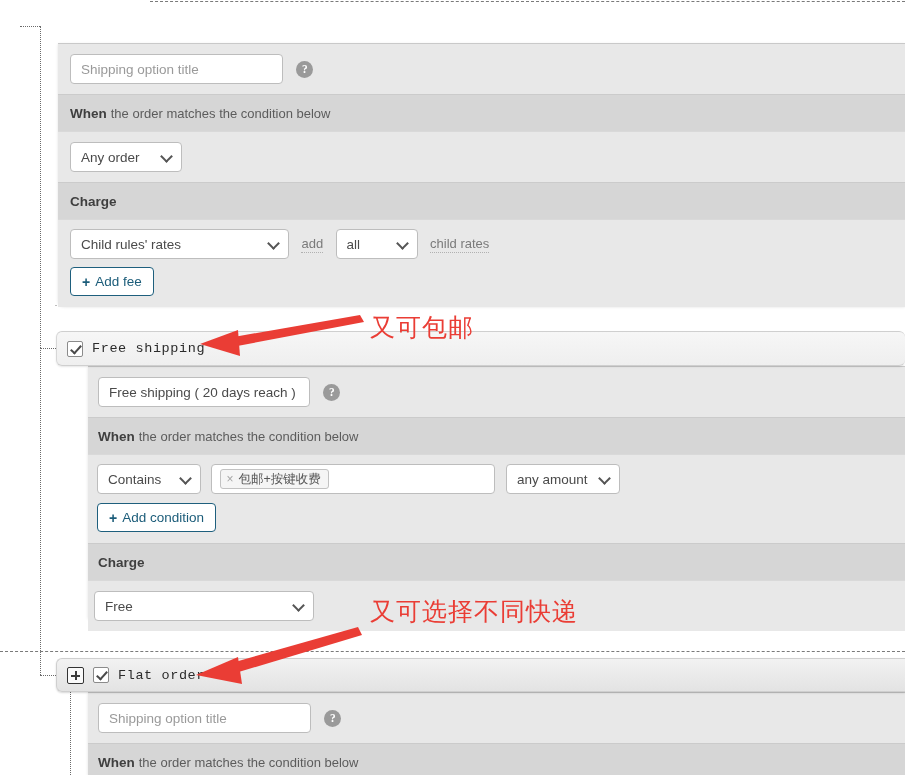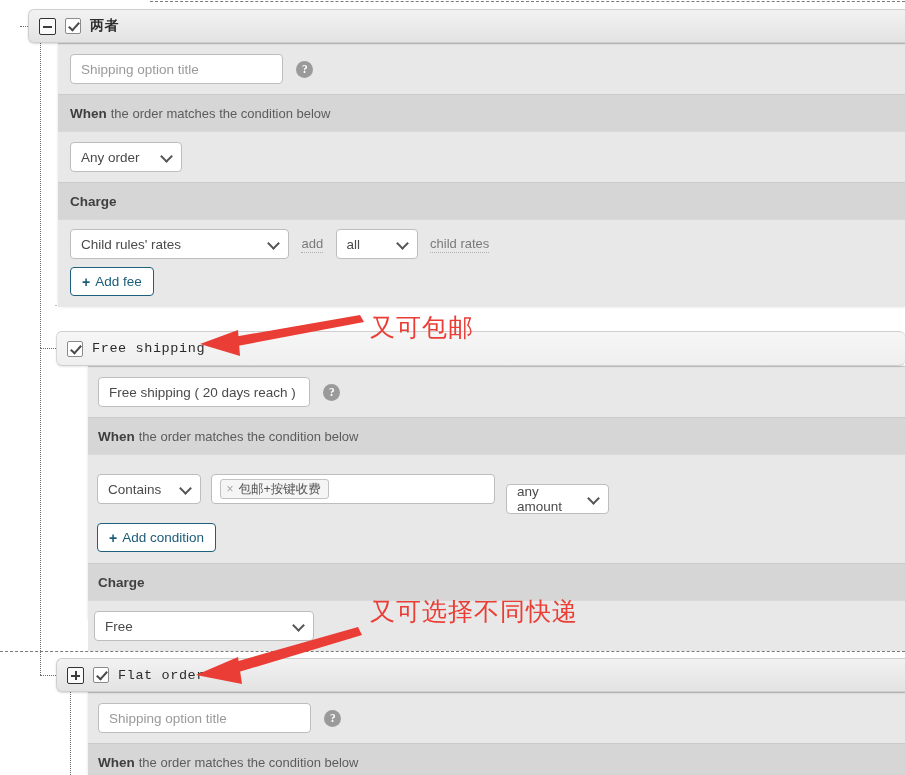--- a/index.html
+++ b/index.html
@@ -289,25 +289,20 @@
   <div class="tree-dot-h" style="left:20px; top:26px; width:20px;"></div>
   <div class="tree-dot-v" style="left:40px; top:26px; height:322px;"></div>
   <div class="tree-dot-h" style="left:40px; top:348px; width:20px;"></div>
   <div class="tree-dot-v" style="left:40px; top:348px; height:327px;"></div>
   <div class="tree-dot-h" style="left:40px; top:675px; width:22px;"></div>
   <div class="tree-dot-v" style="left:118px; top:43px; height:262px;"></div>
   <div class="tree-dot-v" style="left:70px; top:692px; height:83px;"></div>
   <div class="tree-dash-top" style="left:0px; top:651px; width:905px;"></div>
   <div class="tree-dot-h" style="left:55px; top:305px; width:850px; border-top:1px dotted #bdbdbd;"></div>
 
-  <div class="node-head" style="left:28px; top:9px; width:877px;">
-    <div class="toggle-box"></div>
-    <div class="cb checked"></div>
-    <span class="node-title-cjk">两者</span>
-  </div>
 
   <div class="panel" style="left:58px; top:43px; width:847px; height:263px; border-radius:0 0 0 6px; box-shadow:0 1px 3px rgba(0,0,0,.12);">
     <div class="row" style="padding-left:12px;">
       <span class="txtbox" style="width:213px; color:#9a9a9a;">Shipping option title</span>
       <span class="helpicon">?</span>
     </div>
     <div class="band" style="padding-left:12px;">
       <span class="band-text">
         <b>When</b><span>the order matches the condition below</span>
       </span>
@@ -359,21 +354,21 @@
       <span class="sel" style="width:104px;">
         <span>Contains</span>
         <i class="chev"></i>
       </span>
       <span class="multiselect" style="width:284px; margin-left:6px;">
         <span class="tag">
           <span class="x">×</span>
           <span>包邮+按键收费</span>
         </span>
       </span>
-      <span class="sel" style="width:103px; margin-left:6px;margin-top:20px;">
+      <span class="sel" style="width:114px; margin-left:6px;">
         <span>any amount</span>
         <i class="chev"></i>
       </span>
       <div style="height:9px;"></div>
       <span class="btn-outline">
         <span class="plus">+</span>
         <span>Add condition</span>
       </span>
     </div>
     <div class="band" style="padding-left:10px;">

